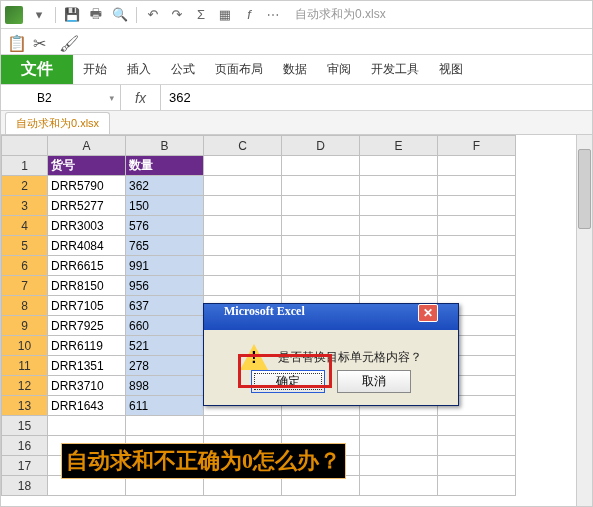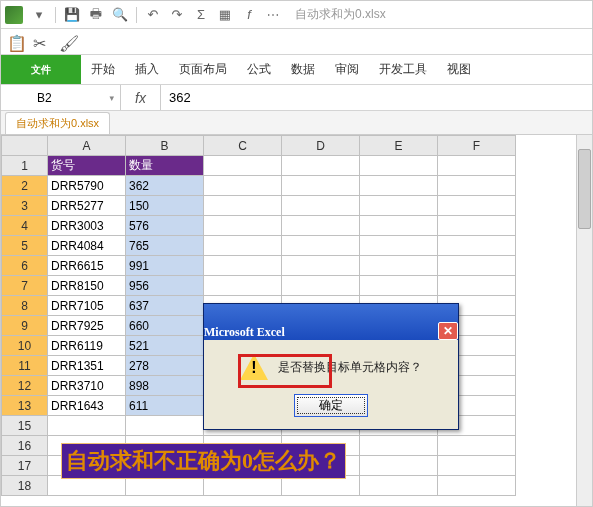--- a/index.html
+++ b/index.html
@@ -5,58 +5,58 @@
 *{box-sizing:border-box;margin:0;padding:0;font-family:"Microsoft YaHei","SimSun",Arial,sans-serif}
 body{background:#fff;width:593px;height:507px;position:relative;overflow:hidden;border:1px solid #ccc}
 .qat{height:28px;background:#fff;border-bottom:1px solid #d4d4d4;display:flex;align-items:center;padding:0 4px;gap:8px}
 .qat .logo{width:18px;height:18px;background:linear-gradient(135deg,#3a7a2e,#5aaa3e);border-radius:2px;position:relative}
 .qat .sep{width:1px;height:16px;background:#ccc}
 .qat .ico{width:16px;height:16px;color:#666;cursor:pointer;display:flex;align-items:center;justify-content:center;font-size:13px}
 .qat .title{color:#999;font-size:12px;margin-left:6px}
 .toolbar2{height:26px;background:#fff;border-bottom:1px solid #d4d4d4;display:flex;align-items:center;padding:0 6px;gap:10px}
 .toolbar2 .ico{width:16px;height:16px;color:#555;cursor:pointer}
 .ribbon{height:30px;background:#fff;border-bottom:1px solid #d4d4d4;display:flex;align-items:stretch}
-.ribbon .filebtn{background:#33a629;color:#fff;font-size:10px;padding:0 30px;display:flex;align-items:center;font-weight:bold}
+.ribbon .filebtn{background:#33a629;color:#fff;font-size:16px;padding:0 20px;display:flex;align-items:center;font-weight:bold}
 .ribbon .tab{font-size:12px;color:#333;padding:0 10px;display:flex;align-items:center;cursor:pointer}
 .fbar{height:26px;border-bottom:1px solid #d4d4d4;display:flex;align-items:stretch;background:#fff}
 .fbar .namebox{width:120px;border-right:1px solid #ccc;display:flex;align-items:center;padding:0 36px;font-size:12px;position:relative}
 .fbar .namebox::after{content:"▾";position:absolute;right:6px;color:#888;font-size:9px}
 .fbar .fxarea{display:flex;align-items:center;flex:1}
 .fbar .fx{width:40px;text-align:center;font-style:italic;font-size:14px;color:#555;border-right:1px solid #ccc;height:100%;display:flex;align-items:center;justify-content:center}
 .fbar .fval{padding:0 8px;font-size:13px;flex:1}
 .wbtab{height:24px;background:#f4f4f4;border-bottom:1px solid #ccc;display:flex;align-items:end;padding-left:4px}
 .wbtab .t{background:#fff;border:1px solid #ccc;border-bottom:none;font-size:11px;color:#c77a00;padding:3px 10px;border-radius:3px 3px 0 0}
 .gridwrap{position:relative;background:#fff}
 table.grid{border-collapse:collapse;table-layout:fixed}
 table.grid td,table.grid th{border:1px solid #c0c0c0;font-size:12px;height:20px;overflow:hidden;white-space:nowrap;padding:0 3px;text-align:left;background:#fff}
 table.grid .corner{width:46px;background:#e8e8e8}
 table.grid .colh{background:#e8e8e8;text-align:center;font-weight:normal;color:#333}
 table.grid .rowh{background:#fbc35a;text-align:center;color:#333;width:46px}
 table.grid .rowh.plain{background:#e8e8e8}
-table.grid .hdr{background:#6a2a8a;color:#fff;font-weight:normal}
+table.grid .hdr{background:#6a2a8a;color:#fff;font-weight:bold}
 table.grid .selcol{background:#c7d8ef}
 table.grid .colB{width:78px}
 table.grid .colC{width:78px}
 table.grid .colD,table.grid .colE,table.grid .colF,table.grid .colG{width:78px}
 .scroll-v{position:absolute;right:0;top:134px;bottom:0;width:16px;background:#eee;border-left:1px solid #ccc}
 .scroll-v .thumb{position:absolute;top:14px;left:1px;right:1px;height:80px;background:#cfcfcf;border:1px solid #aaa;border-radius:2px}
 .dialog{position:absolute;left:202px;top:302px;width:256px;background:#ece9d8;border:1px solid #0a246a;box-shadow:2px 2px 4px rgba(0,0,0,.4)}
-.dialog .titlebar{height:36px;background:linear-gradient(#3b6ed5,#1b4bbd);display:flex;align-items:flex-end;justify-content:space-between;padding:0 0}
+.dialog .titlebar{height:26px;background:linear-gradient(#3b6ed5,#1b4bbd);display:flex;align-items:flex-start;justify-content:space-between;padding:0 20px}
 .dialog .titlebar .tt{color:#fff;font-size:12px;font-weight:bold;font-family:"SimSun"}
 .dialog .titlebar .close{width:20px;height:18px;background:#e35a4f;border:1px solid #fff;border-radius:2px;color:#fff;display:flex;align-items:center;justify-content:center;font-size:12px;font-weight:bold;cursor:pointer}
 .dialog .body{padding:14px 12px 12px;font-size:12px;color:#222}
-.dialog .body .row1{display:flex;align-items:center;gap:10px;margin-bottom:14px;justify-content:center}
+.dialog .body .row1{display:flex;align-items:center;gap:10px;justify-content:center}
 .dialog .warn{width:28px;height:26px;position:relative}
 .dialog .warn::before{content:"";position:absolute;left:0;top:0;border-left:14px solid transparent;border-right:14px solid transparent;border-bottom:26px solid #ffd54a}
 .dialog .warn::after{content:"!";position:absolute;left:0;right:0;top:5px;text-align:center;font-weight:bold;font-size:16px;color:#000}
 .dialog .btns{display:flex;justify-content:center;gap:12px}
 .dialog .btn{width:74px;height:23px;font-size:12px;border:1px solid #888;background:linear-gradient(#fff,#e6e6e6);cursor:pointer}
 .dialog .btn.def{outline:1px dotted #333;outline-offset:-4px;border:1px solid #2a5bd7}
 .dialog .redmark{position:absolute;border:3px solid #d6201f;left:34px;top:50px;width:94px;height:34px;pointer-events:none}
-.annot{position:absolute;left:60px;top:442px;font-size:22px;font-weight:bold;color:#e08a00;background:#4c1d95;padding:2px 4px;border:1px solid #f0c070;z-index:5;font-family:"SimSun"}
+.annot{position:absolute;left:60px;top:442px;font-size:22px;font-weight:bold;color:#e08a00;background:#000000;padding:2px 4px;border:1px solid #f0c070;z-index:5;font-family:"SimSun"}
 </style>
 </head>
 <body>
 
 <div class="qat">
   <div class="logo"></div>
   <span class="ico">▾</span>
   <span class="sep"></span>
   <span class="ico">💾</span>
   <span class="ico">🖶</span>
@@ -76,22 +76,22 @@
 <div class="toolbar2">
   <span class="ico">📋</span>
   <span class="ico">✂</span>
   <span class="ico">🖌</span>
 </div>
 
 <div class="ribbon">
   <div class="filebtn">文件</div>
   <div class="tab">开始</div>
   <div class="tab">插入</div>
+  <div class="tab">公式</div>
   <div class="tab">页面布局</div>
-  <div class="tab">公式</div>
   <div class="tab">数据</div>
   <div class="tab">审阅</div>
   <div class="tab">开发工具</div>
   <div class="tab">视图</div>
 </div>
 
 <div class="fbar">
   <div class="namebox">B2</div>
   <div class="fxarea">
     <div class="fx">fx</div>
@@ -281,18 +281,19 @@
     <span class="tt">Microsoft Excel</span>
     <span class="close">✕</span>
   </div>
   <div class="body">
     <div class="row1">
       <div class="warn"></div>
       <span>是否替换目标单元格内容？</span>
     </div>
     <div class="btns">
       <button class="btn def">确定</button>
+      <button class="btn">取消</button>
     </div>
   </div>
   <div class="redmark"></div>
 </div>
 
 <div class="annot">自动求和不正确为0怎么办？</div>
 
 </body></html>

